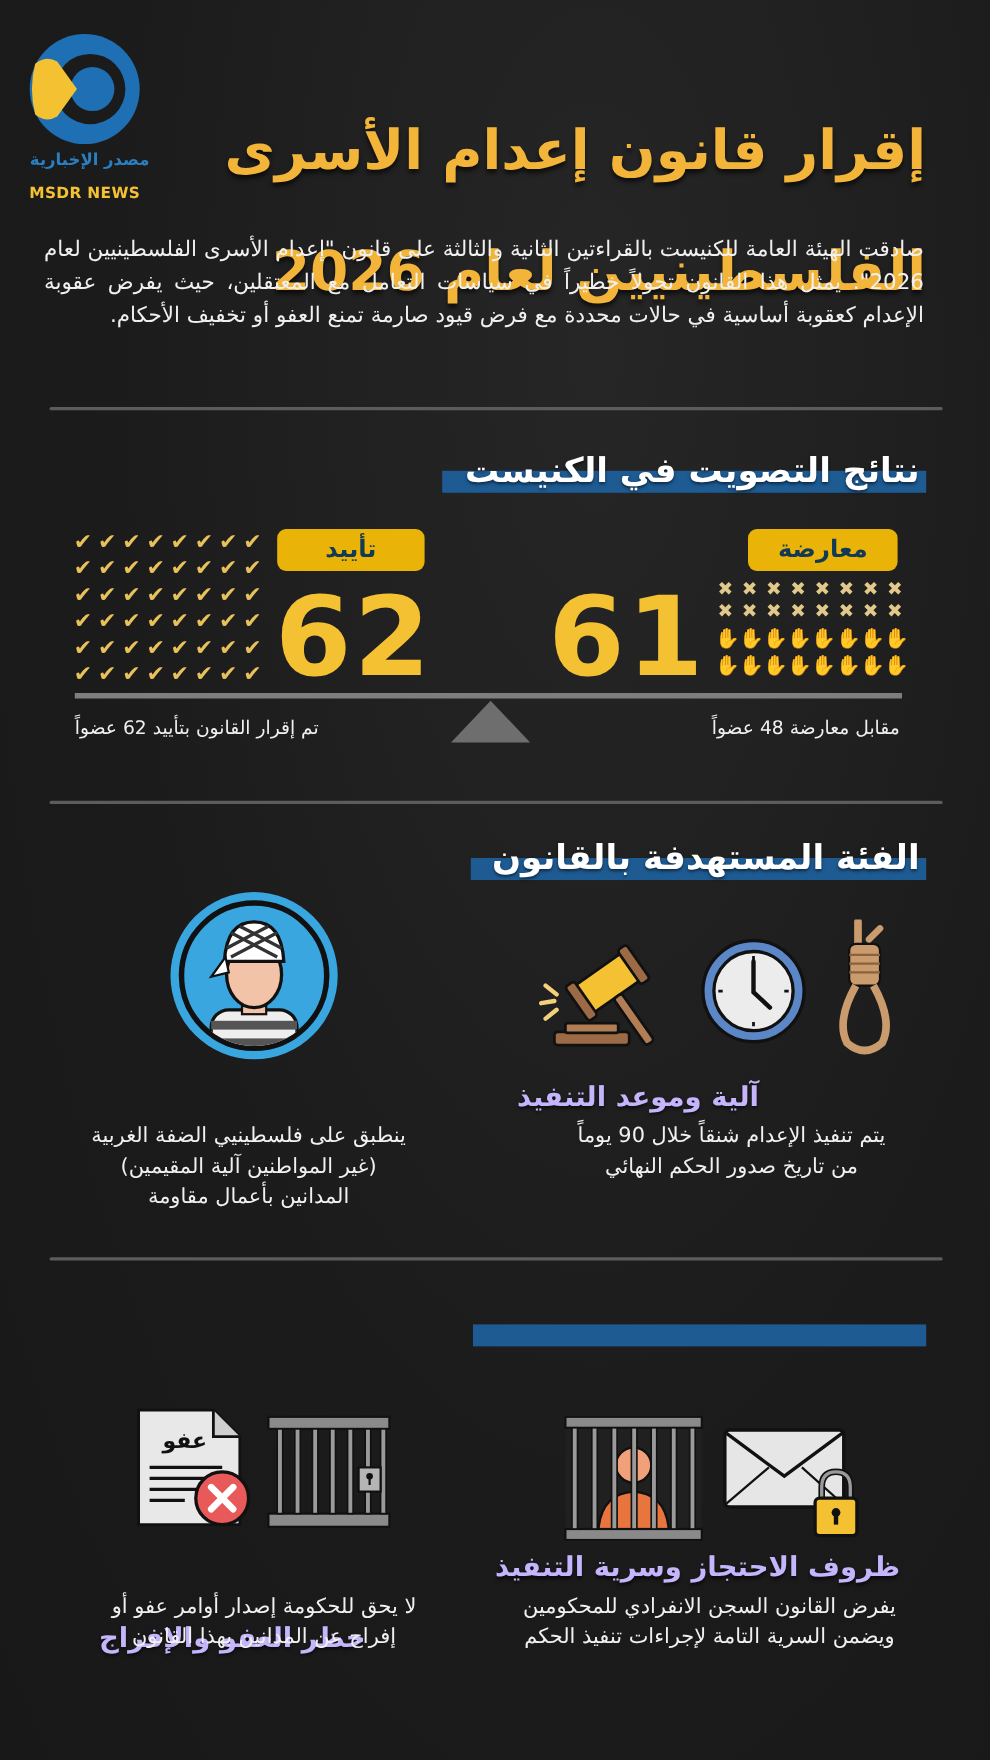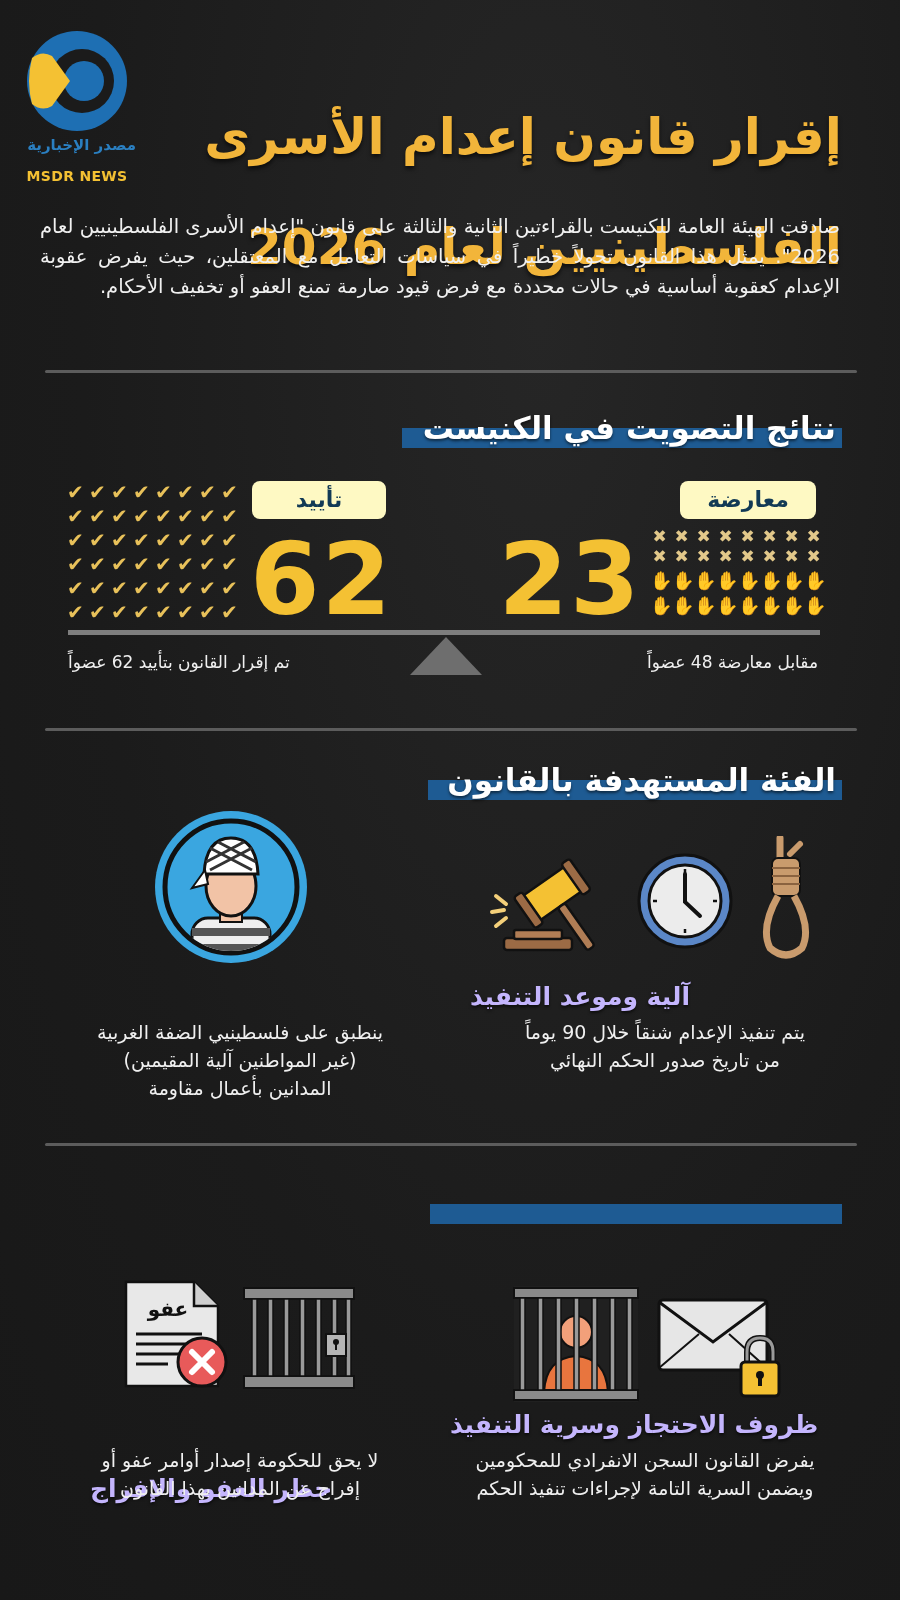--- a/index.html
+++ b/index.html
@@ -26,21 +26,21 @@
   #intro { left: 40px; top: 212px; width: 800px; text-align: justify; text-align-last: right; direction: rtl; font-size: 19.5px; line-height: 30px; color: #f0f0f0; }
 
   .divider { left: 45px; width: 812px; height: 3px; background: #5c5c5c; border-radius: 2px; }
 
   
   .sec-head { right: 58px; height: 48px; direction: rtl; }
   .sec-head .bar { position: absolute; right: 0; bottom: 0; height: 20px; background: #1e5b93; }
   .sec-head .txt { position: absolute; right: 6px; bottom: 2px; font-size: 31px; font-weight: bold; color: #ffffff; white-space: nowrap; text-shadow: 0 2px 3px rgba(0,0,0,0.55); }
 
   
-  .pill { height: 38px; background: #fef9c3; border-radius: 8px; color: #123a55; font-weight: bold; font-size: 22px; text-align: center; line-height: 38px; direction: rtl; }
+  .pill { height: 38px; background: #eab308; border-radius: 8px; color: #123a55; font-weight: bold; font-size: 22px; text-align: center; line-height: 38px; direction: rtl; }
   .big-num { font-size: 100px; font-weight: bold; color: #f4c133; line-height: 100px; letter-spacing: 2px; }
   .grid { display: grid; gap: 3px; }
   .grid span { display: block; text-align: center; color: #e8c15a; }
   #checks { left: 66px; top: 482px; width: 178px; grid-template-columns: repeat(8, 19px); grid-auto-rows: 21px; font-size: 20px; line-height: 21px; }
   #xmarks { left: 650px; top: 528px; width: 170px; grid-template-columns: repeat(8, 19px); grid-auto-rows: 17px; font-size: 17px; line-height: 17px; }
   #hands { left: 650px; top: 570px; width: 170px; grid-template-columns: repeat(8, 19px); grid-auto-rows: 22px; font-size: 18px; line-height: 22px; }
   #xmarks span { color: #e2c88a; }
 
   #scale-bar { left: 68px; top: 630px; width: 752px; height: 5px; background: #7e7e7e; }
   #fulcrum { left: 410px; top: 637px; width: 0; height: 0; border-left: 36px solid transparent; border-right: 36px solid transparent; border-bottom: 38px solid #6e6e6e; }
@@ -125,21 +125,21 @@
     <span>✔</span>
     <span>✔</span>
     <span>✔</span>
     <span>✔</span>
     <span>✔</span>
     <span>✔</span>
     <span>✔</span>
   </div>
 
 <div class="abs pill" style="left:680px;top:481px;width:136px">معارضة</div>
-<div class="abs big-num" style="left:495px;top:530px;width:150px;text-align:center">23</div>
+<div class="abs big-num" style="left:495px;top:530px;width:150px;text-align:center">61</div>
 <div id="xmarks" class="abs grid">
     <span>✖</span>
     <span>✖</span>
     <span>✖</span>
     <span>✖</span>
     <span>✖</span>
     <span>✖</span>
     <span>✖</span>
     <span>✖</span>
     <span>✖</span>
@@ -193,21 +193,21 @@
     <rect x="40" y="110" width="78" height="50" rx="16" fill="#eee" stroke="#111" stroke-width="3"></rect>
     <rect x="40" y="120" width="78" height="8" fill="#555"></rect>
     <rect x="40" y="136" width="78" height="8" fill="#555"></rect>
     <rect x="68" y="98" width="22" height="16" fill="#f2c3a6" stroke="#111" stroke-width="2"></rect>
     <ellipse cx="79" cy="78" rx="25" ry="30" fill="#f2c3a6" stroke="#111" stroke-width="3"></ellipse>
     <path d="M52 66 Q54 30 79 30 Q104 30 106 66 Z" fill="#fff" stroke="#111" stroke-width="3"></path>
     <path d="M58 40 L100 62 M66 34 L104 54 M100 40 L58 62 M92 34 L54 54" stroke="#333" stroke-width="3"></path>
     <path d="M53 62 L40 80 L56 76 Z" fill="#fff" stroke="#111" stroke-width="2"></path>
   </g>
 </svg>
-<div class="abs item-body" style="left:90px;top:1018px;width:300px">
+<div class="abs item-body" style="left:76px;top:1018px;width:300px">
   <div>ينطبق على فلسطينيي الضفة الغربية</div>
   <div>(غير المواطنين آلية المقيمين)</div>
   <div>المدانين بأعمال مقاومة</div>
 </div>
 
 <svg class="abs" style="left:486px;top:850px" width="128" height="110" viewBox="0 0 128 110">
   <rect x="18" y="88" width="68" height="12" rx="3" fill="#9c6b45" stroke="#111" stroke-width="2.5"></rect>
   <rect x="28" y="80" width="48" height="9" rx="2" fill="#b07d55" stroke="#111" stroke-width="2.5"></rect>
   <g transform="rotate(-35 68 46)">
     <rect x="40" y="28" width="56" height="30" rx="4" fill="#f4c133" stroke="#111" stroke-width="2.5"></rect>

